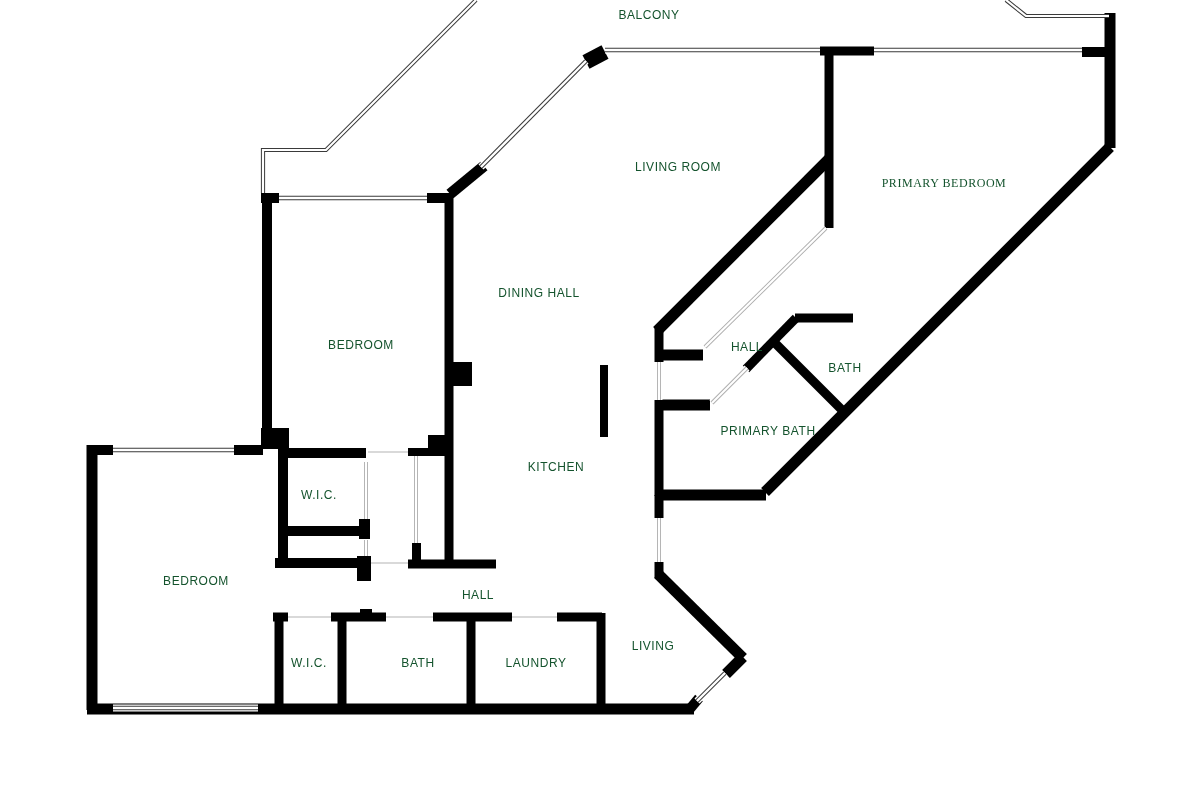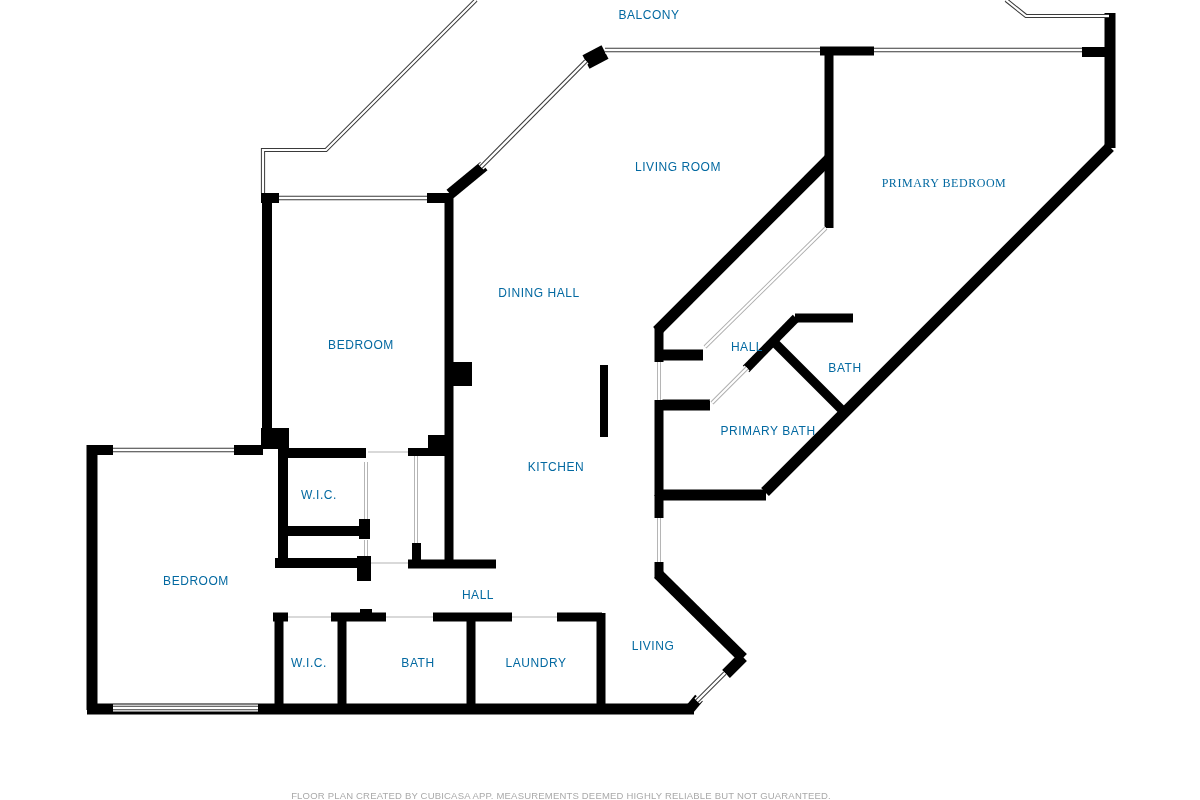--- a/index.html
+++ b/index.html
@@ -10,21 +10,21 @@
     background: #ffffff;
     overflow: hidden;
     font-family: "Liberation Sans", "DejaVu Sans", sans-serif;
   }
   .stage svg { position: absolute; left: 0; top: 0; }
   .lbl {
     position: absolute;
     transform: translate(-50%, -50%);
     font-size: 12px;
     letter-spacing: 0.045em;
-    color: #0369a1;
+    color: #14532d;
     white-space: nowrap;
     user-select: none;
   }
   .footer-note {
     position: absolute;
     left: 561px;
     top: 795px;
     transform: translate(-50%, -50%);
     font-size: 9.5px;
     letter-spacing: 0.02em;
@@ -151,14 +151,13 @@
   <div class="lbl" style="left: 760px; top: 431px; margin-left: 8px;">PRIMARY BATH</div>
   <div class="lbl" style="left: 556px; top: 467px;">KITCHEN</div>
   <div class="lbl" style="left: 319px; top: 495px;">W.I.C.</div>
   <div class="lbl" style="left: 196px; top: 581px;">BEDROOM</div>
   <div class="lbl" style="left: 478px; top: 595px;">HALL</div>
   <div class="lbl" style="left: 309px; top: 663px;">W.I.C.</div>
   <div class="lbl" style="left: 418px; top: 663px;">BATH</div>
   <div class="lbl" style="left: 536px; top: 663px;">LAUNDRY</div>
   <div class="lbl" style="left: 653px; top: 646px;">LIVING</div>
 
-  <div class="footer-note">FLOOR PLAN CREATED BY CUBICASA APP. MEASUREMENTS DEEMED HIGHLY RELIABLE BUT NOT GUARANTEED.</div>
 </div>
 
 </body></html>

